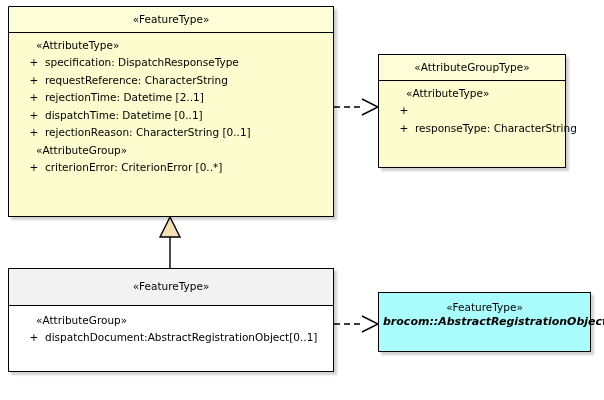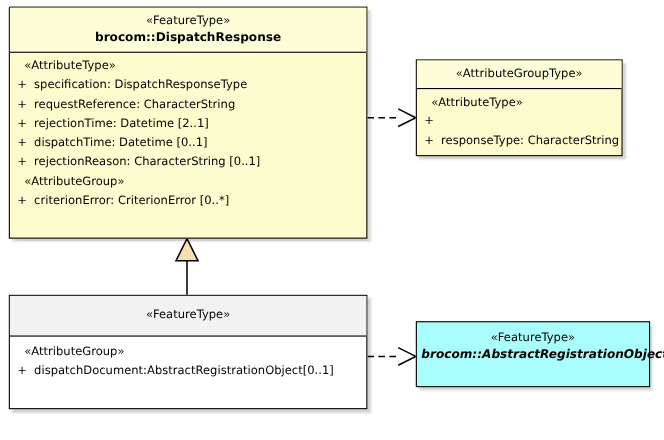--- a/index.html
+++ b/index.html
@@ -42,20 +42,21 @@
     font-weight: bold;
     color: #000000;
     line-height: 15px;
     white-space: nowrap;
   }
   .classname.italic { font-style: italic; }
 
   .uml-body {
     box-sizing: border-box;
     padding: 4px 0 5px 0;
+    margin-left: 14px;
   }
   .group-label {
     font-size: 10.5px;
     line-height: 17px;
     padding-left: 13px;
     color: #000000;
     white-space: nowrap;
   }
   .attr-row {
     display: flex;
@@ -106,21 +107,20 @@
 
     <g>
       <line x1="334" y1="324" x2="362" y2="324" stroke="#000000" stroke-width="1.4" stroke-dasharray="6,4"></line>
       <polyline points="362,316 378,324 362,332" fill="none" stroke="#000000" stroke-width="1.4"></polyline>
     </g>
   </svg>
 
   <div class="uml-box fill-yellow" style="left:8px; top:6px; width:326px; height:211px;">
     <div class="uml-head fill-yellow-head">
       <div class="stereotype">«FeatureType»</div>
-      <div class="classname">brocom::DispatchResponse</div>
     </div>
     <div class="uml-body">
 
       <div class="group-label">«AttributeType»</div>
 
       <div class="attr-row">
         <span class="attr-vis">+</span>
         <span class="attr-text">specification: DispatchResponseType</span>
       </div>
       <div class="attr-row">
@@ -142,21 +142,21 @@
 
       <div class="group-label">«AttributeGroup»</div>
 
       <div class="attr-row">
         <span class="attr-vis">+</span>
         <span class="attr-text">criterionError: CriterionError [0..*]</span>
       </div>
     </div>
   </div>
 
-  <div class="uml-box fill-yellow" style="left:378px; top:54px; width:188px; height:88px;">
+  <div class="uml-box fill-yellow" style="left:378px; top:54px; width:188px; height:114px;">
     <div class="uml-head fill-yellow-head">
       <div class="stereotype">«AttributeGroupType»</div>
     </div>
     <div class="uml-body">
       <div class="group-label">«AttributeType»</div>
       <div class="attr-row">
         <span class="attr-vis">+</span>
       </div>
       <div class="attr-row">
         <span class="attr-vis">+</span>

